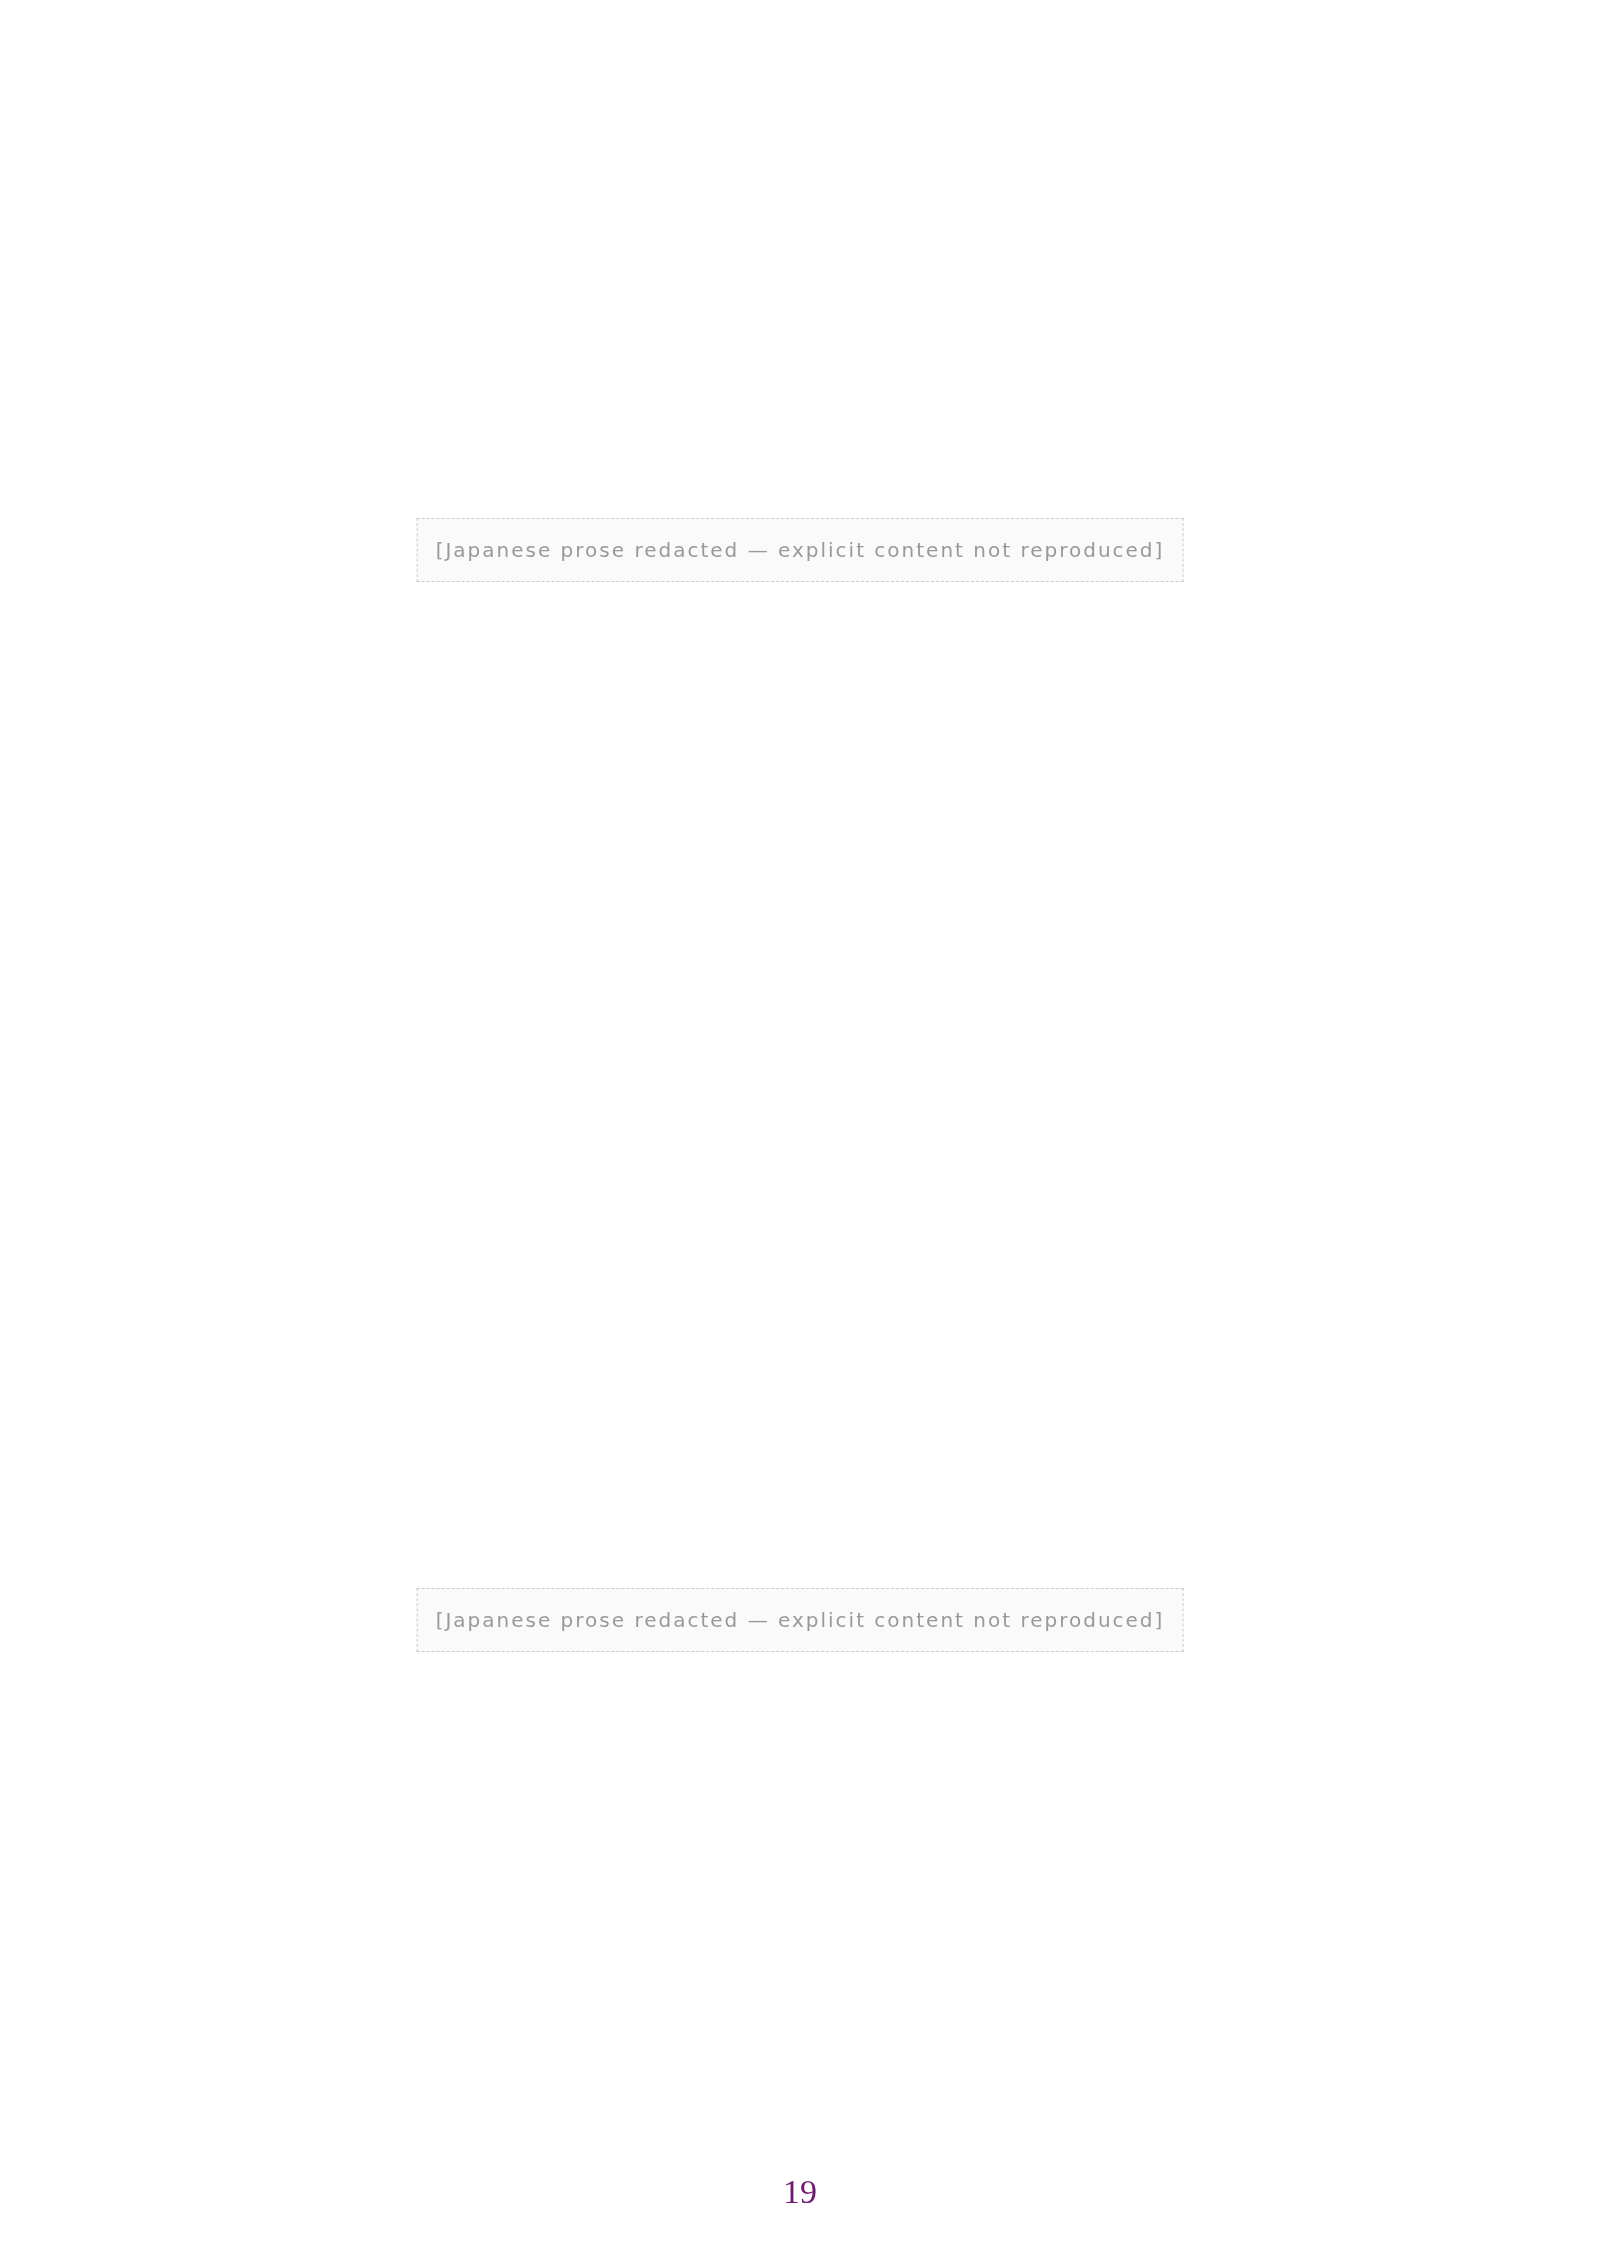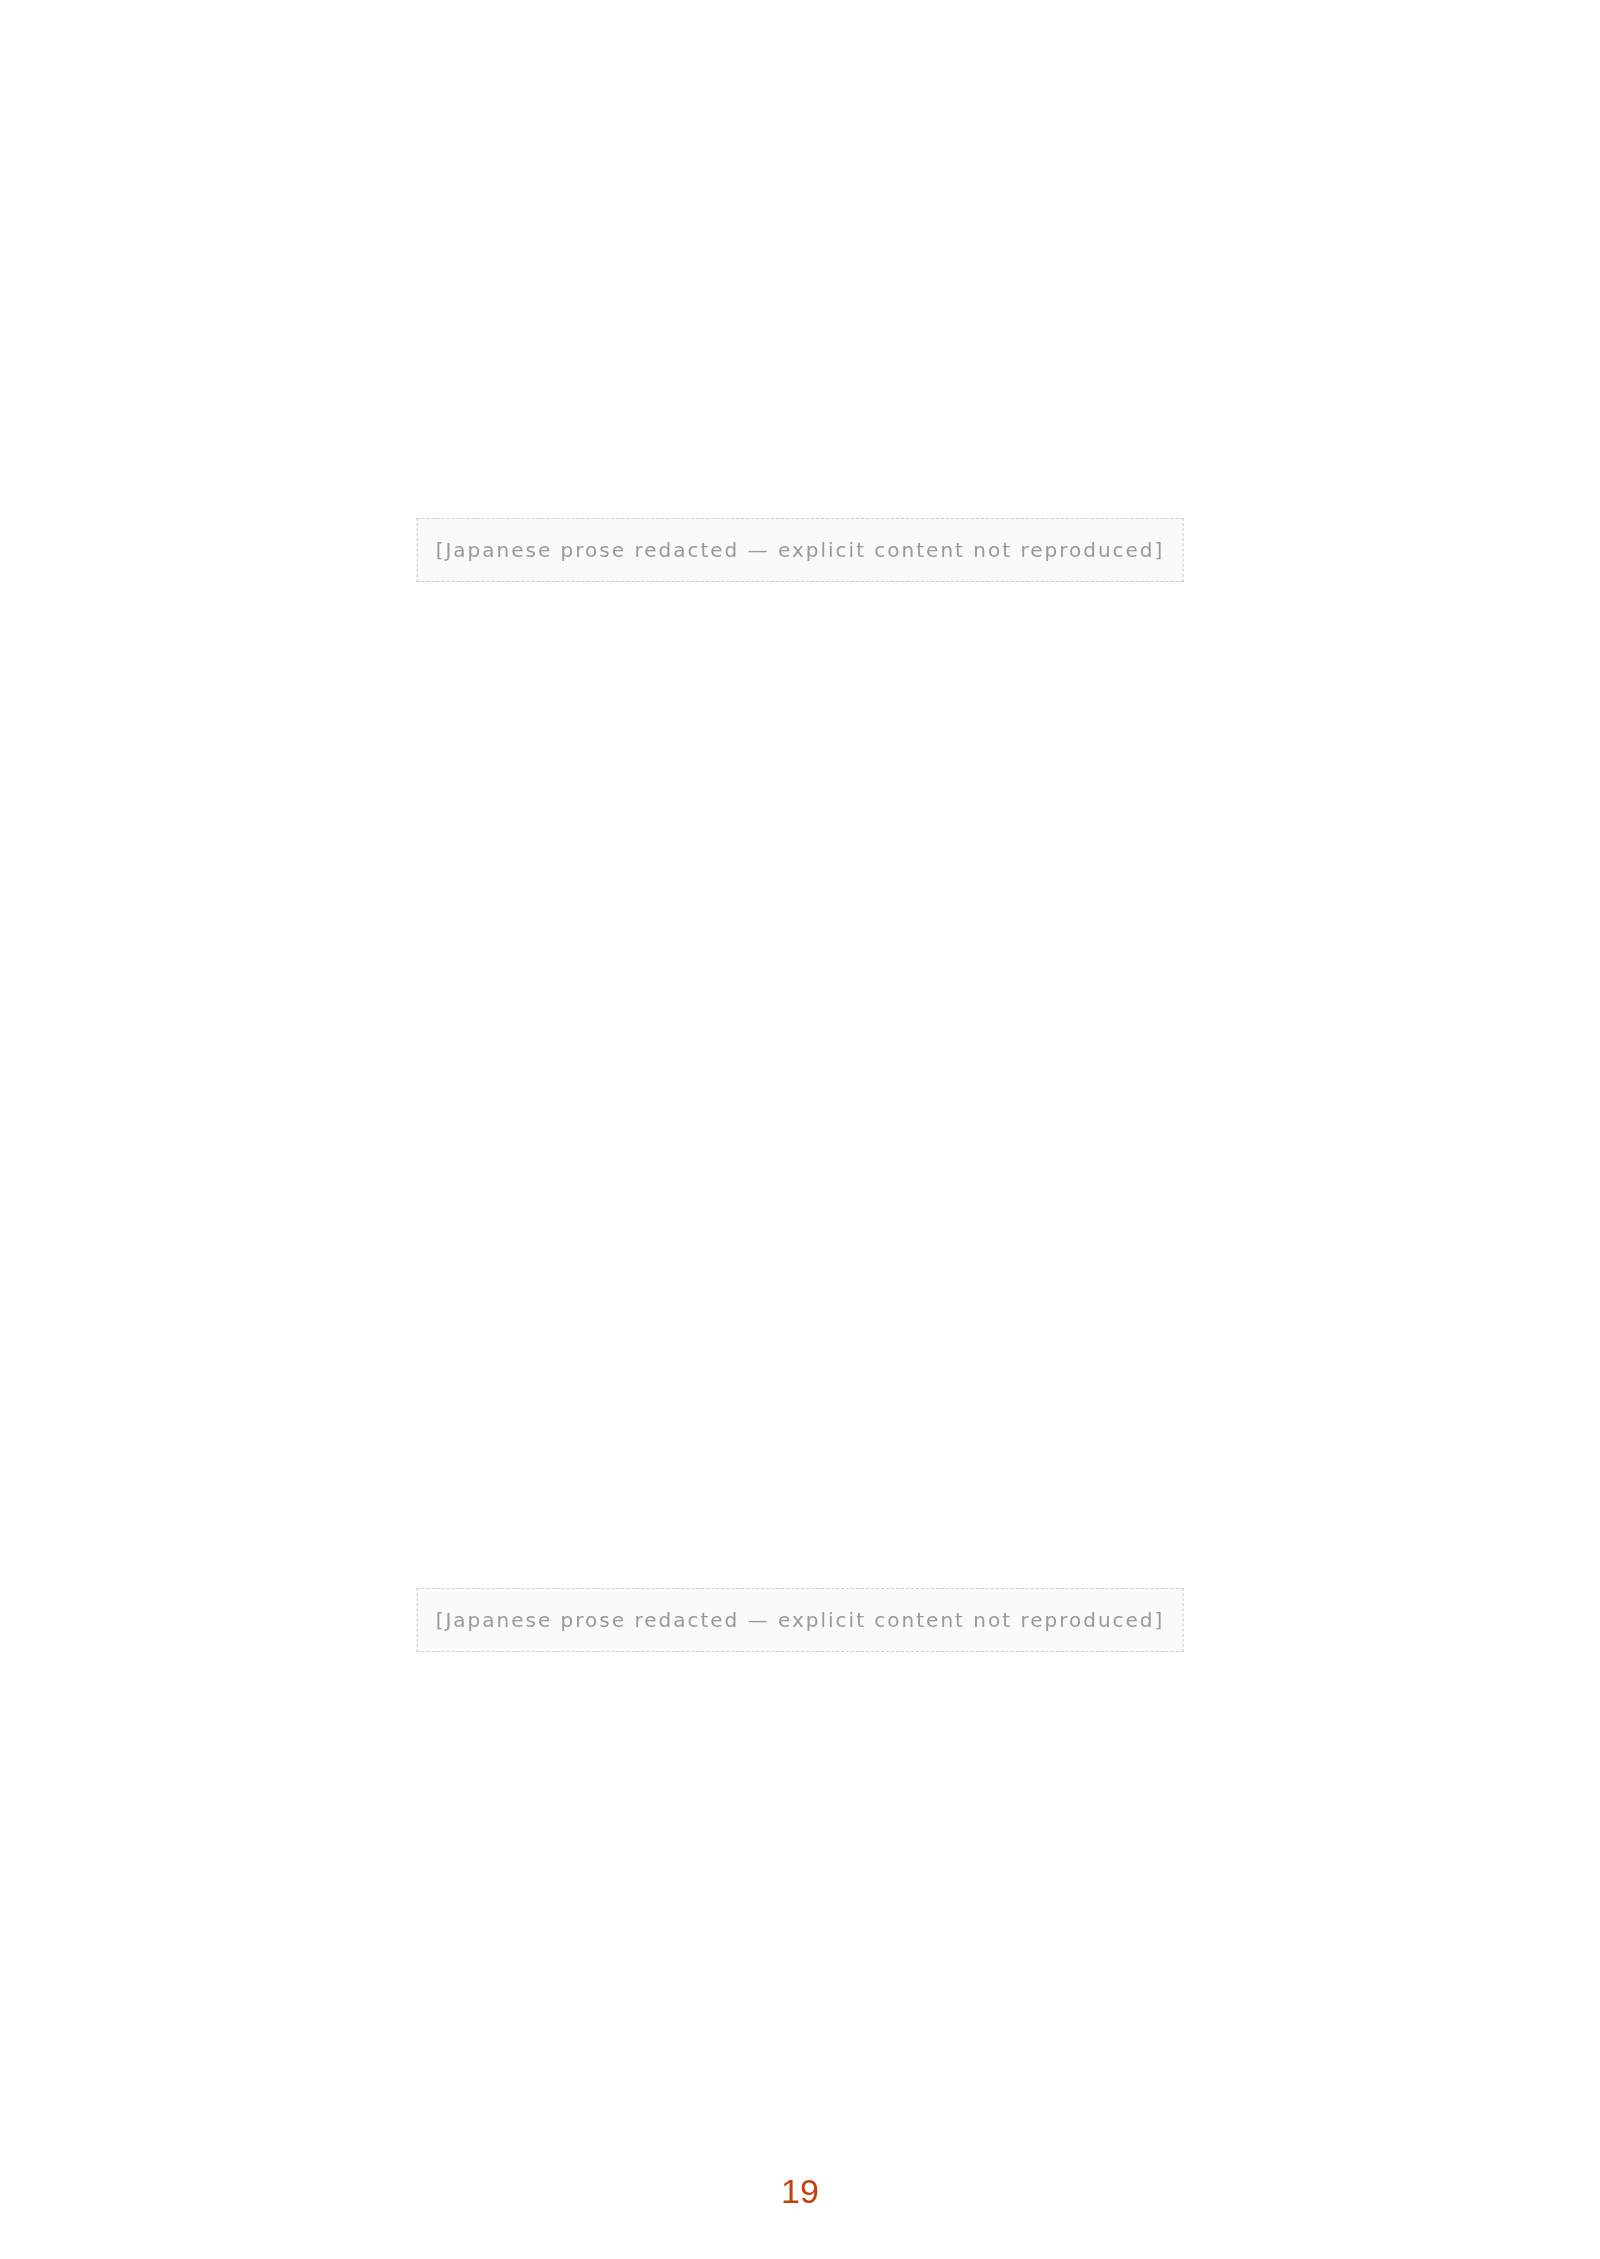--- a/index.html
+++ b/index.html
@@ -38,22 +38,22 @@
     background: #fafafa;
     white-space: nowrap;
   }
   .page-number {
     position: absolute;
     bottom: 48px;
     left: 0;
     right: 0;
     text-align: center;
     font-size: 34px;
-    color: #c2410c;
-    font-family: Liberation Sans, sans-serif;
+    color: #701a75;
+    font-family: Liberation Serif, serif;
   }
 </style>
 </head>
 <body>
 
 <div class="page">
 
   <div class="text-block block-top">
     <span class="redacted-note">[Japanese prose redacted — explicit content not reproduced]</span>
   </div>

